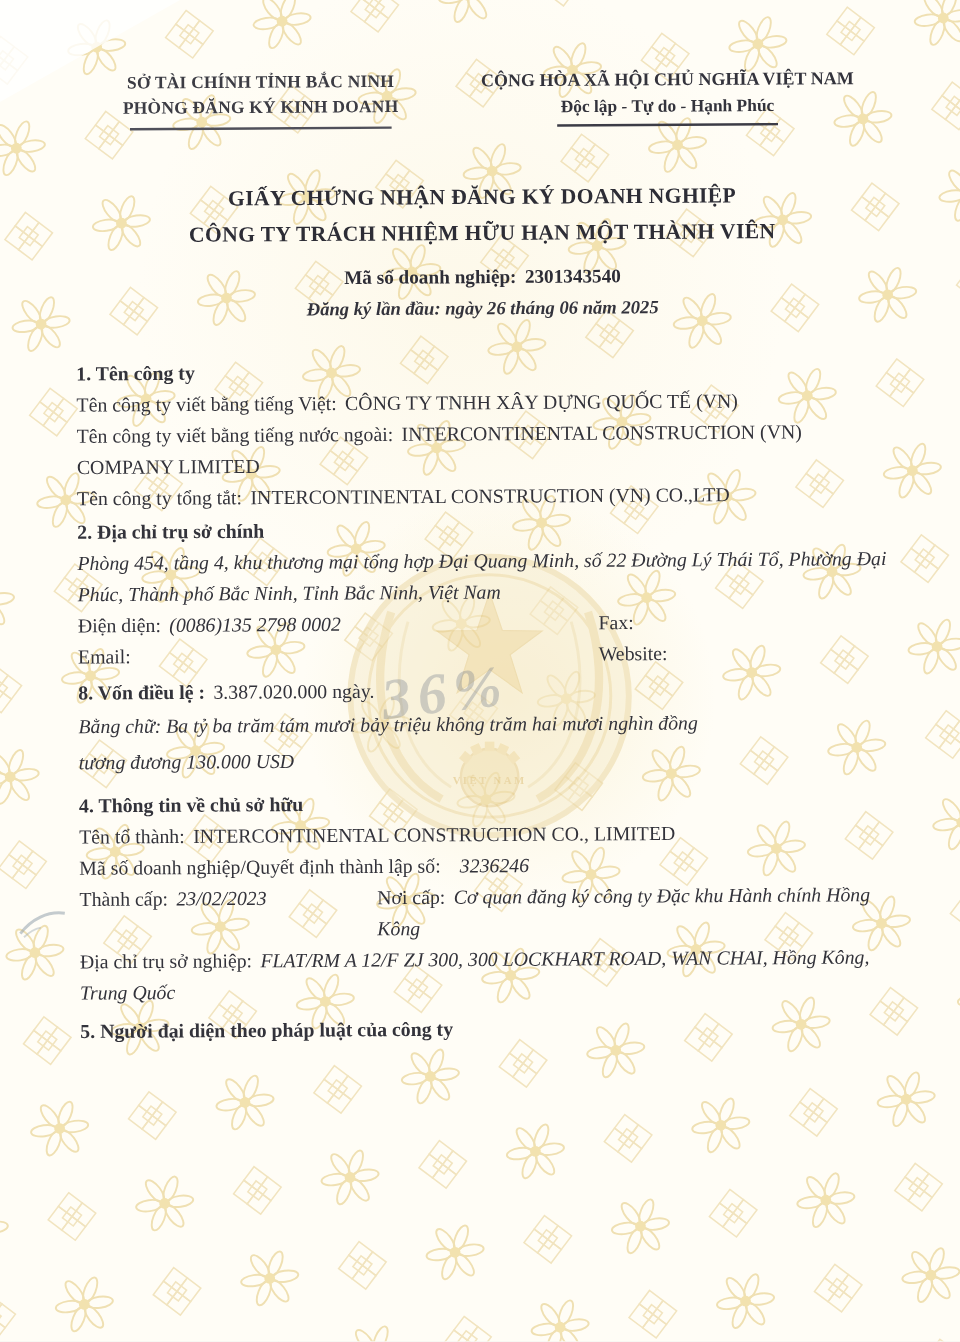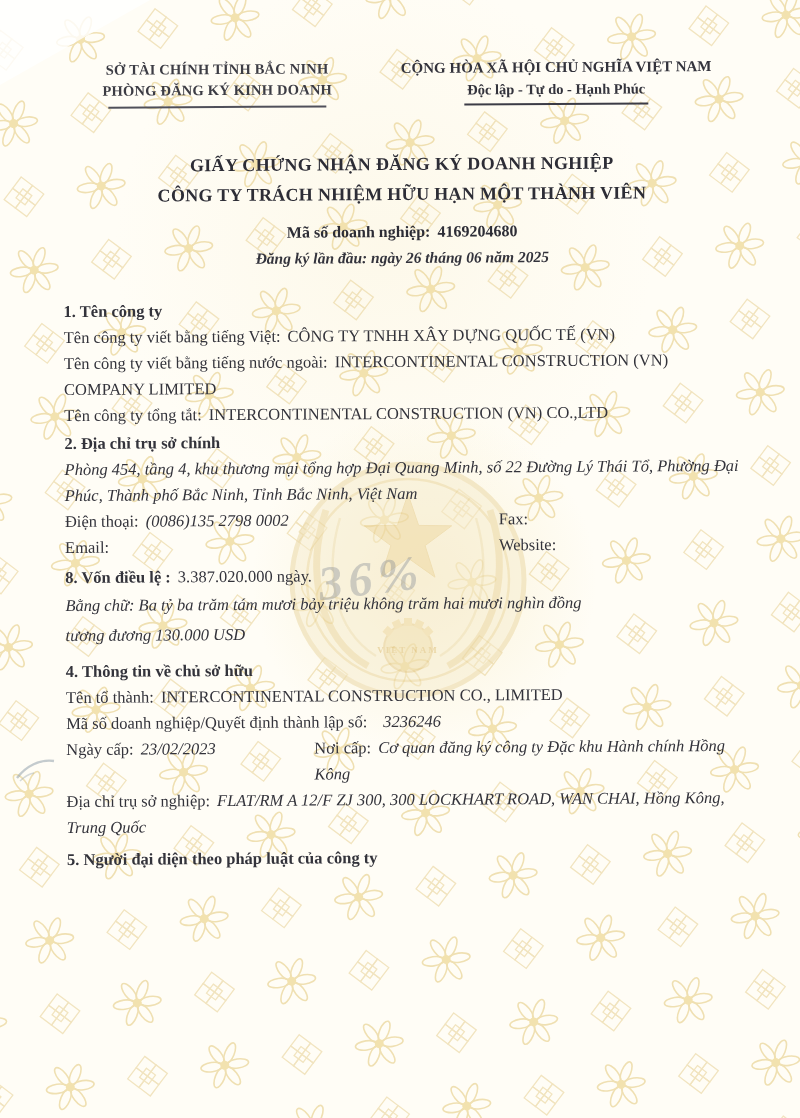--- a/index.html
+++ b/index.html
@@ -414,42 +414,42 @@
         <div><span class="motto">Độc lập - Tự do - Hạnh Phúc</span></div>
       </div>
     </div>
 
     <div class="title">
       <div>GIẤY CHỨNG NHẬN ĐĂNG KÝ DOANH NGHIỆP</div>
       <div>CÔNG TY TRÁCH NHIỆM HỮU HẠN MỘT THÀNH VIÊN</div>
     </div>
 
     <div class="code-line">
-      <span class="lb">Mã số doanh nghiệp:</span><span>4169204680</span>
+      <span class="lb">Mã số doanh nghiệp:</span><span>2301343540</span>
     </div>
     <div class="first-reg">Đăng ký lần đầu: ngày 26 tháng 06 năm 2025</div>
 
     <div class="bodytext">
 
       <div class="ln b">1. Tên công ty</div>
       <div class="ln">
         <span class="lb">Tên công ty viết bằng tiếng Việt:</span><span>CÔNG TY TNHH XÂY DỰNG QUỐC TẾ (VN)</span>
       </div>
       <div class="ln">
         <span class="lb">Tên công ty viết bằng tiếng nước ngoài:</span><span>INTERCONTINENTAL CONSTRUCTION (VN) COMPANY LIMITED</span>
       </div>
       <div class="ln">
         <span class="lb">Tên công ty tổng tắt:</span><span>INTERCONTINENTAL CONSTRUCTION (VN) CO.,LTD</span>
       </div>
 
       <div class="ln b mt2">2. Địa chỉ trụ sở chính</div>
       <div class="ln i">Phòng 454, tầng 4, khu thương mại tổng hợp Đại Quang Minh, số 22 Đường Lý Thái Tổ, Phường Đại Phúc, Thành phố Bắc Ninh, Tỉnh Bắc Ninh, Việt Nam</div>
       <div class="ln cols">
         <div class="cl">
-          <span class="lb">Điện thoại:</span><span class="i">(0086)135 2798 0002</span>
+          <span class="lb">Điện diện:</span><span class="i">(0086)135 2798 0002</span>
         </div>
         <div class="cr">Fax:</div>
       </div>
       <div class="ln cols">
         <div class="cl">Email:</div>
         <div class="cr">Website:</div>
       </div>
 
       <div class="ln mt4">
         <span class="b lb">8. Vốn điều lệ :</span><span>3.387.020.000 ngày.</span>
@@ -459,21 +459,21 @@
 
       <div class="ln b mt8">4. Thông tin về chủ sở hữu</div>
       <div class="ln">
         <span class="lb">Tên tổ thành:</span><span>INTERCONTINENTAL CONSTRUCTION CO., LIMITED</span>
       </div>
       <div class="ln">
         <span>Mã số doanh nghiệp/Quyết định thành lập số:</span><span class="i gap">3236246</span>
       </div>
       <div class="ln daterow">
         <div class="dl">
-          <span class="lb">Ngày cấp:</span><span class="i">23/02/2023</span>
+          <span class="lb">Thành cấp:</span><span class="i">23/02/2023</span>
         </div>
         <div class="dr">
           <span class="lb">Nơi cấp:</span><span class="i">Cơ quan đăng ký công ty Đặc khu Hành chính Hồng Kông</span>
         </div>
       </div>
       <div class="ln">
         <span class="lb">Địa chỉ trụ sở nghiệp:</span><span class="i">FLAT/RM A 12/F ZJ 300, 300 LOCKHART ROAD, WAN CHAI, Hồng Kông, Trung Quốc</span>
       </div>
 
       <div class="ln b mt6">5. Người đại diện theo pháp luật của công ty</div>

